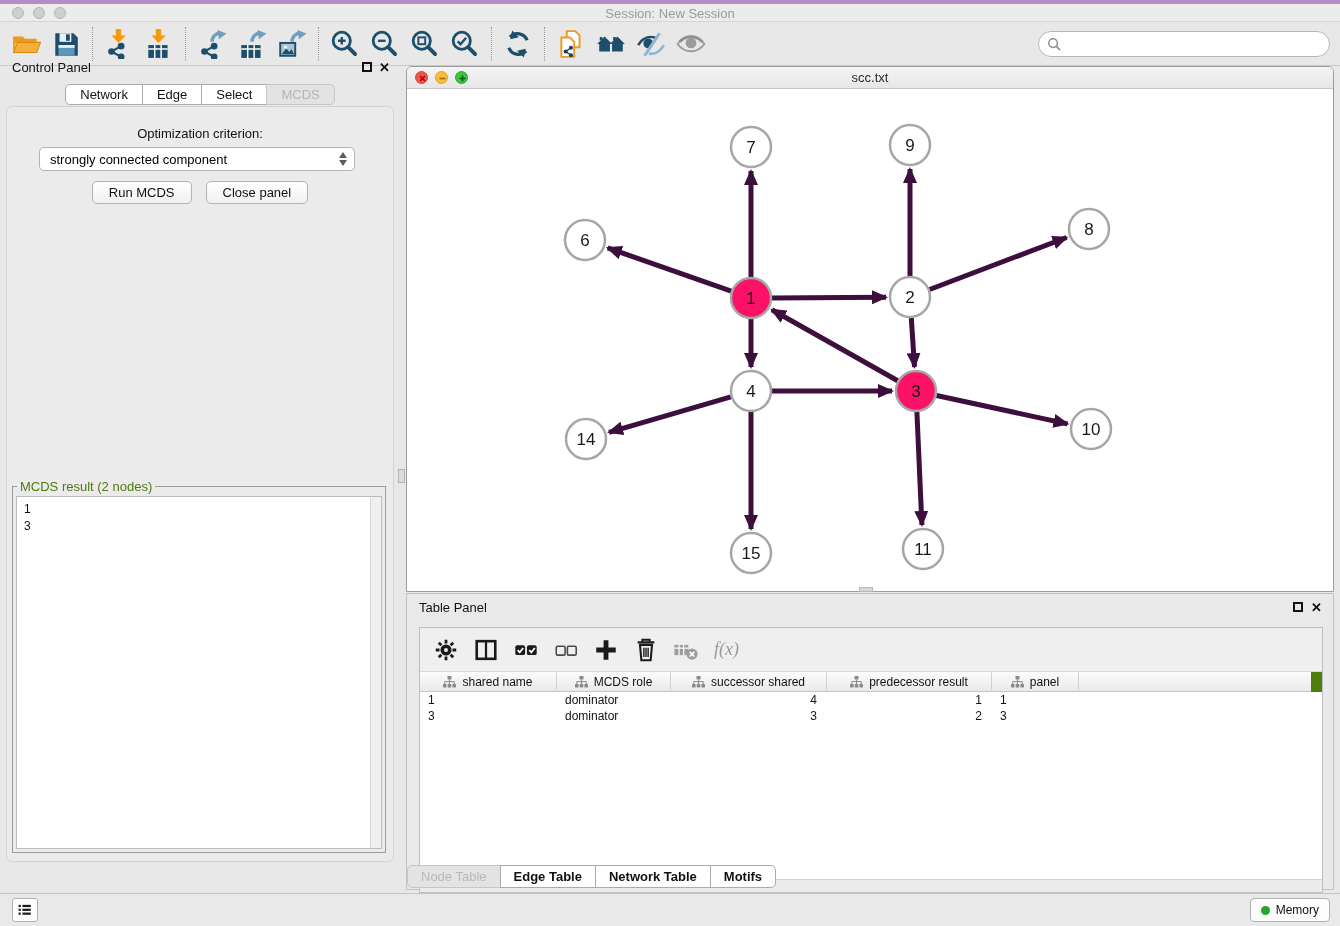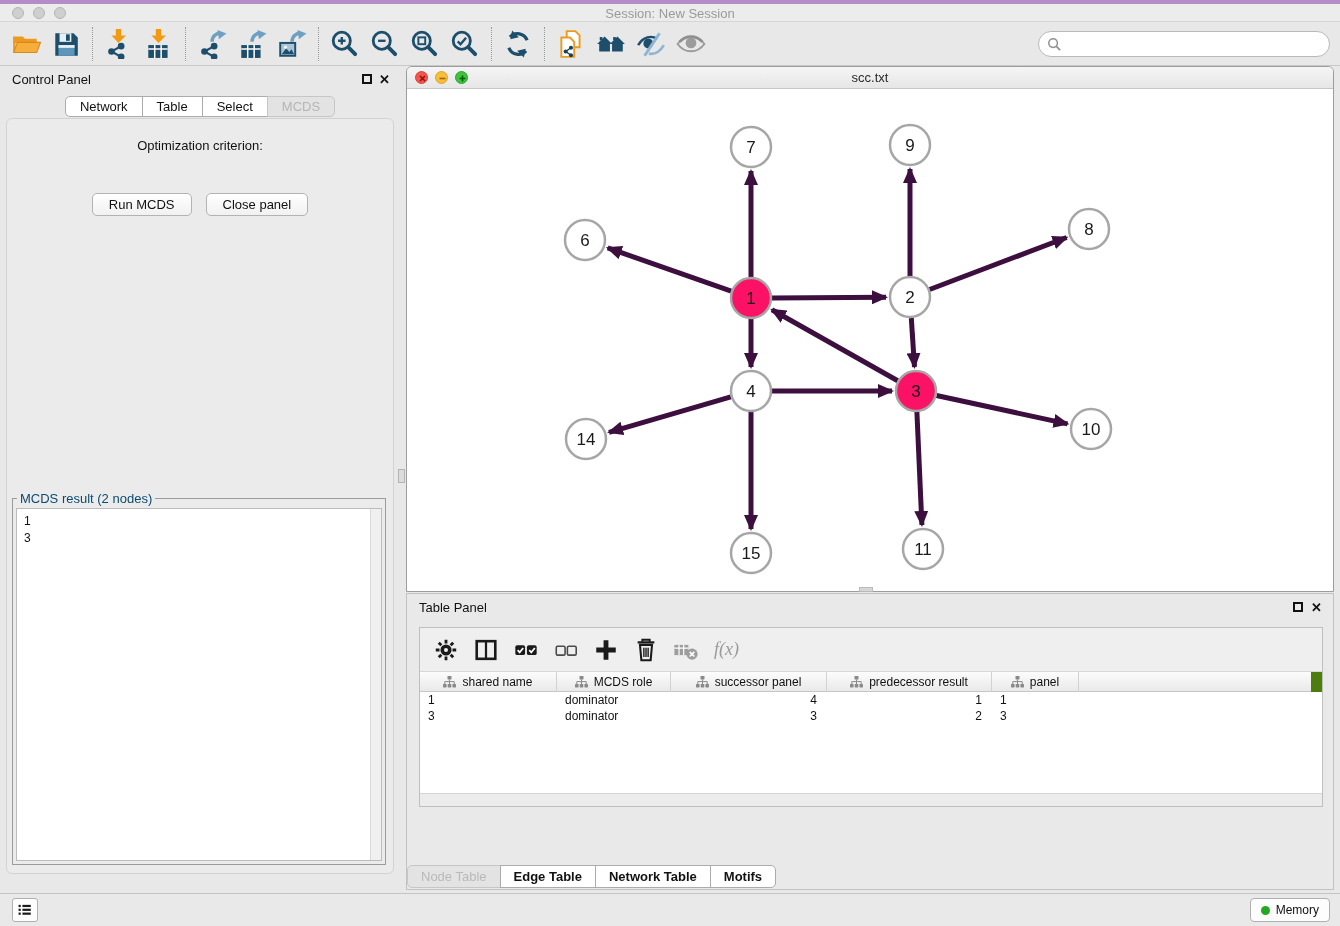--- a/index.html
+++ b/index.html
@@ -16,60 +16,60 @@
   
   .toolbar { position:absolute; left:0; top:22px; width:1340px; height:44px; background:#e8e8e8; border-bottom:1px solid #c9c9c9; display:flex; align-items:center; padding-left:6px; }
   .tbtn { width:40px; height:36px; display:flex; align-items:center; justify-content:center; cursor:default; }
   .tbtn svg { width:30px; height:30px; }
   .tsep { width:1px; height:34px; border-left:1px dotted #9a9a9a; margin:0 6px; }
   .searchbox { position:absolute; right:10px; top:31px; width:292px; height:26px; background:#fff; border:1px solid #b9b9b9; border-radius:13px; display:flex; align-items:center; padding-left:8px; }
   .searchbox svg { width:15px; height:15px; }
   .searchbox input { border:none; outline:none; flex:1; font-size:13px; background:transparent; margin-left:5px; }
 
   
-  .control-panel { position:absolute; left:0; top:66px; width:400px; height:814px; }
+  .control-panel { position:absolute; left:0; top:54px; width:400px; height:814px; }
   .panel-header { position:relative; height:28px; }
   .panel-title { position:absolute; left:12px; top:6px; font-size:13px; color:#111; }
   .float-ico { position:absolute; width:10px; height:10px; border:2px solid #111; top:8px; cursor:default; }
   .close-ico { position:absolute; top:6px; font-size:13px; font-weight:bold; color:#111; cursor:default; }
   .cp-tabs { position:absolute; left:0; right:0; top:30px; height:30px; display:flex; justify-content:center; }
   .cptab { height:21px; line-height:19px; padding:0 14px; background:#fff; border:1px solid #ababab; margin-left:-1px; font-size:13px; color:#111; text-align:center; cursor:default; }
   .cptab:first-child { border-top-left-radius:5px; border-bottom-left-radius:5px; margin-left:0; }
   .cptab:last-child { border-top-right-radius:5px; border-bottom-right-radius:5px; }
   .cptab.active { background:#e3e3e3; color:#b5b5b5; border-color:#c6c6c6; }
   .cp-content { position:absolute; left:6px; top:52px; width:388px; height:756px; background:#ebebeb; border:1px solid #d2d2d2; border-radius:6px;padding-left:38px; }
   .opt-label { position:absolute; left:0; right:0; top:19px; text-align:center; font-size:13px; color:#111; }
   .dropdown { position:absolute; left:32px; top:40px; width:316px; height:24px; background:#fff; border:1px solid #b3b3b3; border-radius:5px; display:flex; align-items:center; padding:0 22px 0 10px; font-size:13px; cursor:default; }
   .stepper { position:absolute; right:7px; top:4px; display:flex; flex-direction:column; gap:2px; }
   .tri-up { width:0; height:0; border-left:4px solid transparent; border-right:4px solid transparent; border-bottom:6px solid #5c5c5c; }
   .tri-down { width:0; height:0; border-left:4px solid transparent; border-right:4px solid transparent; border-top:6px solid #5c5c5c; }
   .cp-buttons { position:absolute; left:0; right:0; top:74px; display:flex; justify-content:center; gap:14px; }
   .btn { height:23px; padding:0 16px; background:linear-gradient(#ffffff,#f1f1f1); border:1px solid #b3b3b3; border-radius:5px; font-size:13px; color:#111; display:flex; align-items:center; cursor:default; }
   .result-fs { position:absolute; left:5px; right:7px; top:372px; bottom:8px; border:1px solid #9b9b9b; }
-  .result-fs legend { font-size:13px; color:#0c4a6e; margin-left:4px; padding:0 3px; }
+  .result-fs legend { font-size:13px; color:#4d7c0f; margin-left:4px; padding:0 3px; }
   .result-body { position:absolute; left:3px; right:3px; top:2px; bottom:3px; background:#fff; border:1px solid #bcbcbc; overflow:hidden; }
   .result-scroll { position:absolute; right:0; top:0; bottom:0; width:11px; background:#f0f0f0; border-left:1px solid #d8d8d8; }
   .result-lines { padding:4px 7px; font-size:12px; line-height:17px; color:#111; }
 
   
   .net-window { position:absolute; left:406px; top:66px; width:928px; height:526px; background:#fff; border:1px solid #9c9c9c; border-radius:6px 6px 0 0; }
   .net-titlebar { position:relative; height:22px; background:linear-gradient(#f5f5f5,#e6e6e6); border-bottom:1px solid #c6c6c6; border-radius:5px 5px 0 0; }
   .lights { position:absolute; left:8px; top:4px; display:flex; gap:7px; }
   .light { width:13px; height:13px; border-radius:50%; position:relative; }
   .light svg { position:absolute; left:0; top:0; width:13px; height:13px; }
   .light.red { background:#f4544d; border:1px solid #d94438; }
   .light.yellow { background:#f9bd3c; border:1px solid #dfa22f; }
   .light.green { background:#3ec43e; border:1px solid #2fa32f; }
   .net-title { position:absolute; left:0; right:0; top:3px; text-align:center; font-size:13px; color:#2b2b2b; }
   .net-canvas { position:relative; width:926px; height:502px; background:#fff; overflow:hidden; }
   .net-handle { position:absolute; left:452px; bottom:-1px; width:14px; height:5px; background:#d6d6d6; border:1px solid #b9b9b9; }
 
   
   .table-panel { position:absolute; left:406px; top:593px; width:928px; height:297px; background:#e9e9e9; border:1px solid #c2c2c2; }
-  .tp-inner { position:absolute; left:12px; top:33px; width:904px; height:180px; background:#4d7c0f; border:1px solid #bfbfbf; }
+  .tp-inner { position:absolute; left:12px; top:33px; width:904px; height:266px; background:#4d7c0f; border:1px solid #bfbfbf; }
   .tp-toolbar { position:absolute; left:0; right:0; top:0; height:44px; background:#efefef; border-bottom:1px solid #d8d8d8; display:flex; align-items:center; padding-left:8px; gap:4px; }
   .tp-toolbar .tbtn { width:36px; height:34px; }
   .tp-toolbar .tbtn svg { width:26px; height:26px; }
   .fx { font-family:"Liberation Serif", serif; font-style:italic; font-size:18px; color:#9a9a9a; padding:0 6px; }
   .thead { position:absolute; left:0; right:11px; top:44px; height:20px; display:flex; background:linear-gradient(#fcfcfc,#e9e9e9); border-bottom:1px solid #c6c6c6; }
   .th { display:flex; align-items:center; justify-content:center; gap:6px; font-size:12px; color:#111; border-right:1px solid #d2d2d2; height:20px; }
   .tbody { position:absolute; left:0; right:0; top:64px; bottom:13px; background:#fff; overflow:hidden; }
   .tr { display:flex; height:16px; line-height:16px; font-size:12px; color:#111; }
   .td { padding:0 8px; overflow:hidden; white-space:nowrap; }
   .td.ra { text-align:right; padding-right:10px; }
@@ -256,26 +256,33 @@
 </div>
 
 <div class="control-panel">
   <div class="panel-header">
     <span class="panel-title">Control Panel</span>
     <span class="float-ico" style="left:362px"></span>
     <span class="close-ico" style="left:379px">✕</span>
   </div>
   <div class="cp-tabs" id="cp-tabs">
       <div class="cptab">Network</div>
-      <div class="cptab">Table</div>
+      <div class="cptab">Edge</div>
       <div class="cptab">Select</div>
       <div class="cptab active">MCDS</div>
     </div>
   <div class="cp-content">
     <div class="opt-label">Optimization criterion:</div>
+    <div class="dropdown">
+      <span>strongly connected component</span>
+      <span class="stepper">
+          <span class="tri-up"></span>
+          <span class="tri-down"></span>
+        </span>
+    </div>
     <div class="cp-buttons">
       <span class="btn">Run MCDS</span>
       <span class="btn">Close panel</span>
     </div>
     <fieldset class="result-fs">
       <legend>MCDS result (2 nodes)</legend>
       <div class="result-body">
         <div class="result-lines" id="result-lines">
             <div>1</div>
             <div>3</div>
@@ -468,21 +475,21 @@
         <div class="th" style="width:156px">
           <svg width="13" height="12" viewBox="0 0 13 12">
             <g fill="#8a8a8a">
               <rect x="4.5" y="0" width="4" height="3.4" rx=".6"></rect>
               <path d="M6.5 3.4v2.2M1.8 8V5.6h9.4V8M6.5 5.6V8" stroke="#8a8a8a" stroke-width="1" fill="none"></path>
               <rect x="0" y="8" width="3.6" height="3.4" rx=".6"></rect>
               <rect x="4.7" y="8" width="3.6" height="3.4" rx=".6"></rect>
               <rect x="9.4" y="8" width="3.6" height="3.4" rx=".6"></rect>
             </g>
           </svg>
-          <span>successor panel</span>
+          <span>successor shared</span>
         </div>
         <div class="th" style="width:165px">
           <svg width="13" height="12" viewBox="0 0 13 12">
             <g fill="#8a8a8a">
               <rect x="4.5" y="0" width="4" height="3.4" rx=".6"></rect>
               <path d="M6.5 3.4v2.2M1.8 8V5.6h9.4V8M6.5 5.6V8" stroke="#8a8a8a" stroke-width="1" fill="none"></path>
               <rect x="0" y="8" width="3.6" height="3.4" rx=".6"></rect>
               <rect x="4.7" y="8" width="3.6" height="3.4" rx=".6"></rect>
               <rect x="9.4" y="8" width="3.6" height="3.4" rx=".6"></rect>
             </g>

